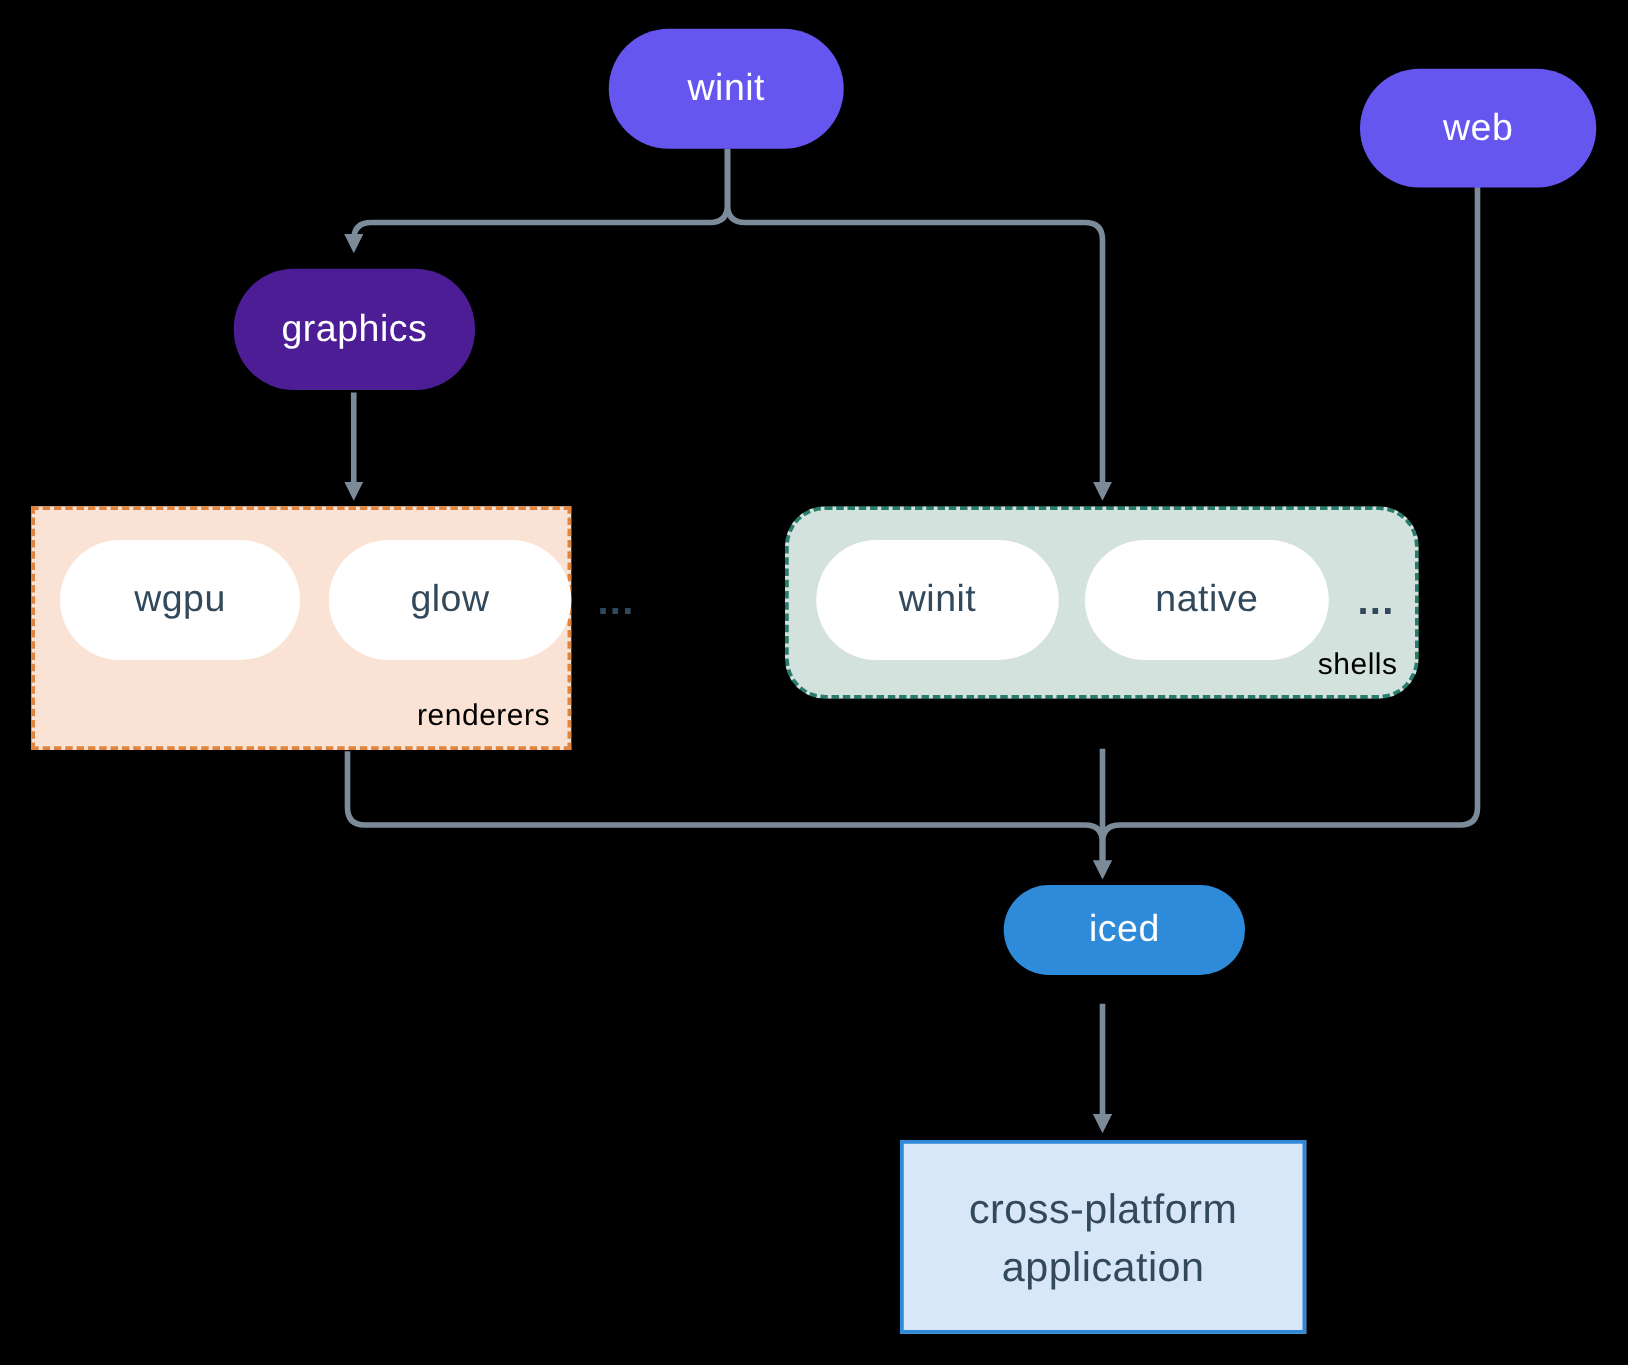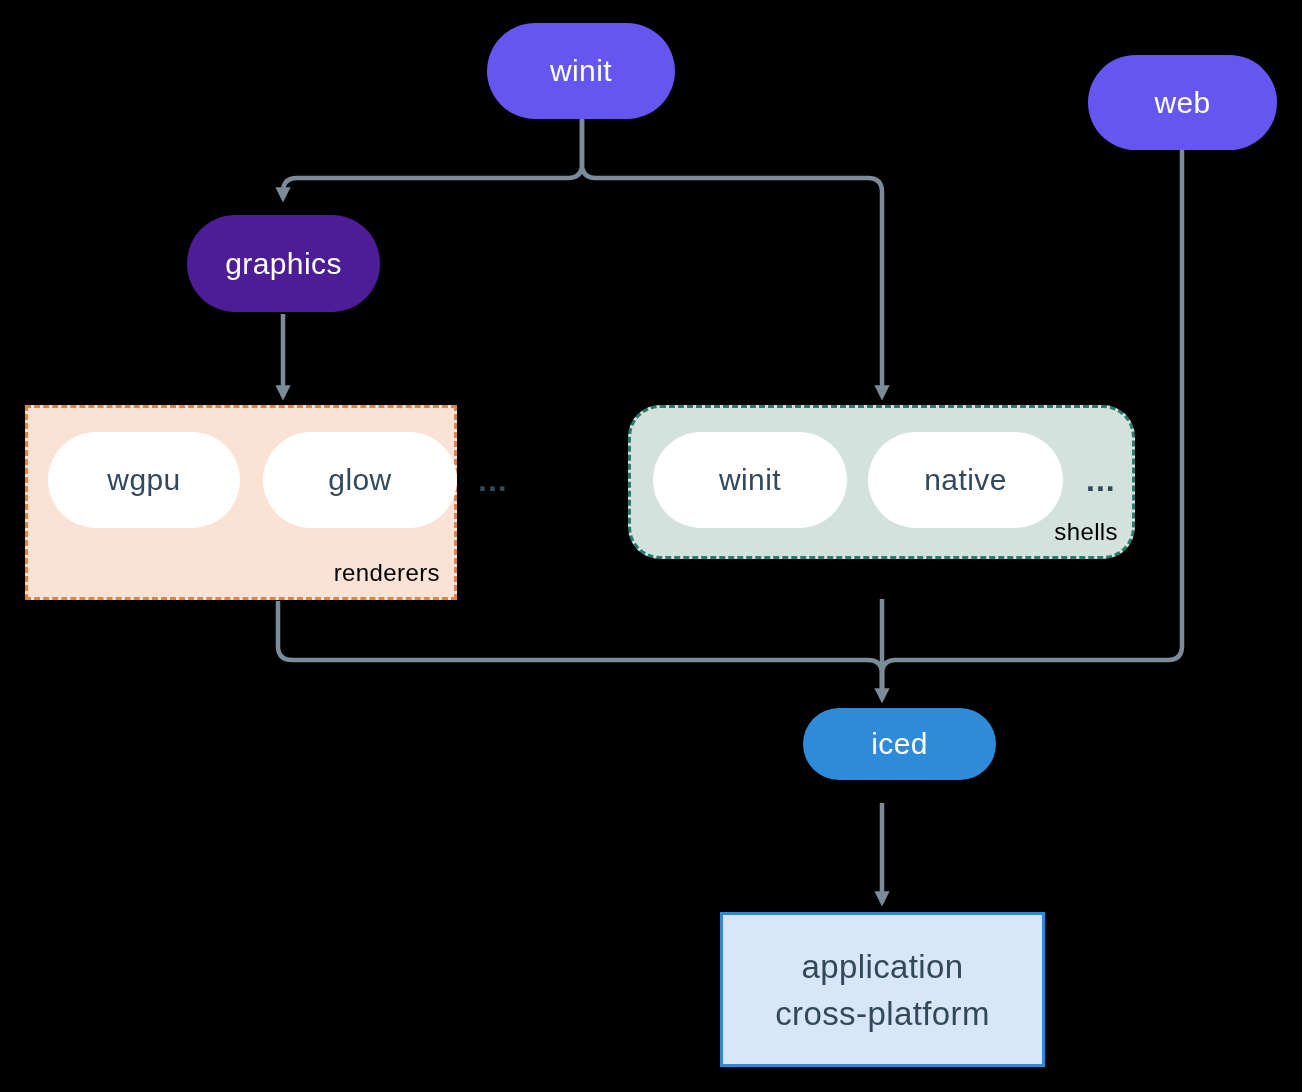--- a/index.html
+++ b/index.html
@@ -123,17 +123,17 @@
   <div class="groupbox shells" style="left:628px; top:405px; width:507px; height:154px;border-radius:32px;">
     <div class="pill white" style="left:22px; top:24px; width:194px; height:96px;">winit</div>
     <div class="pill white" style="left:237px; top:24px; width:195px; height:96px;">native</div>
     <div class="ellipsis" style="left:455px; top:54px;">...</div>
     <div class="group-caption">shells</div>
   </div>
 
   <div class="pill iced" style="left:803px; top:708px; width:193px; height:72px;">iced</div>
 
   <div class="appbox">
+    <div>cross-platform</div>
     <div>application</div>
-    <div>cross-platform</div>
   </div>
 
 </div>
 
 </body></html>

